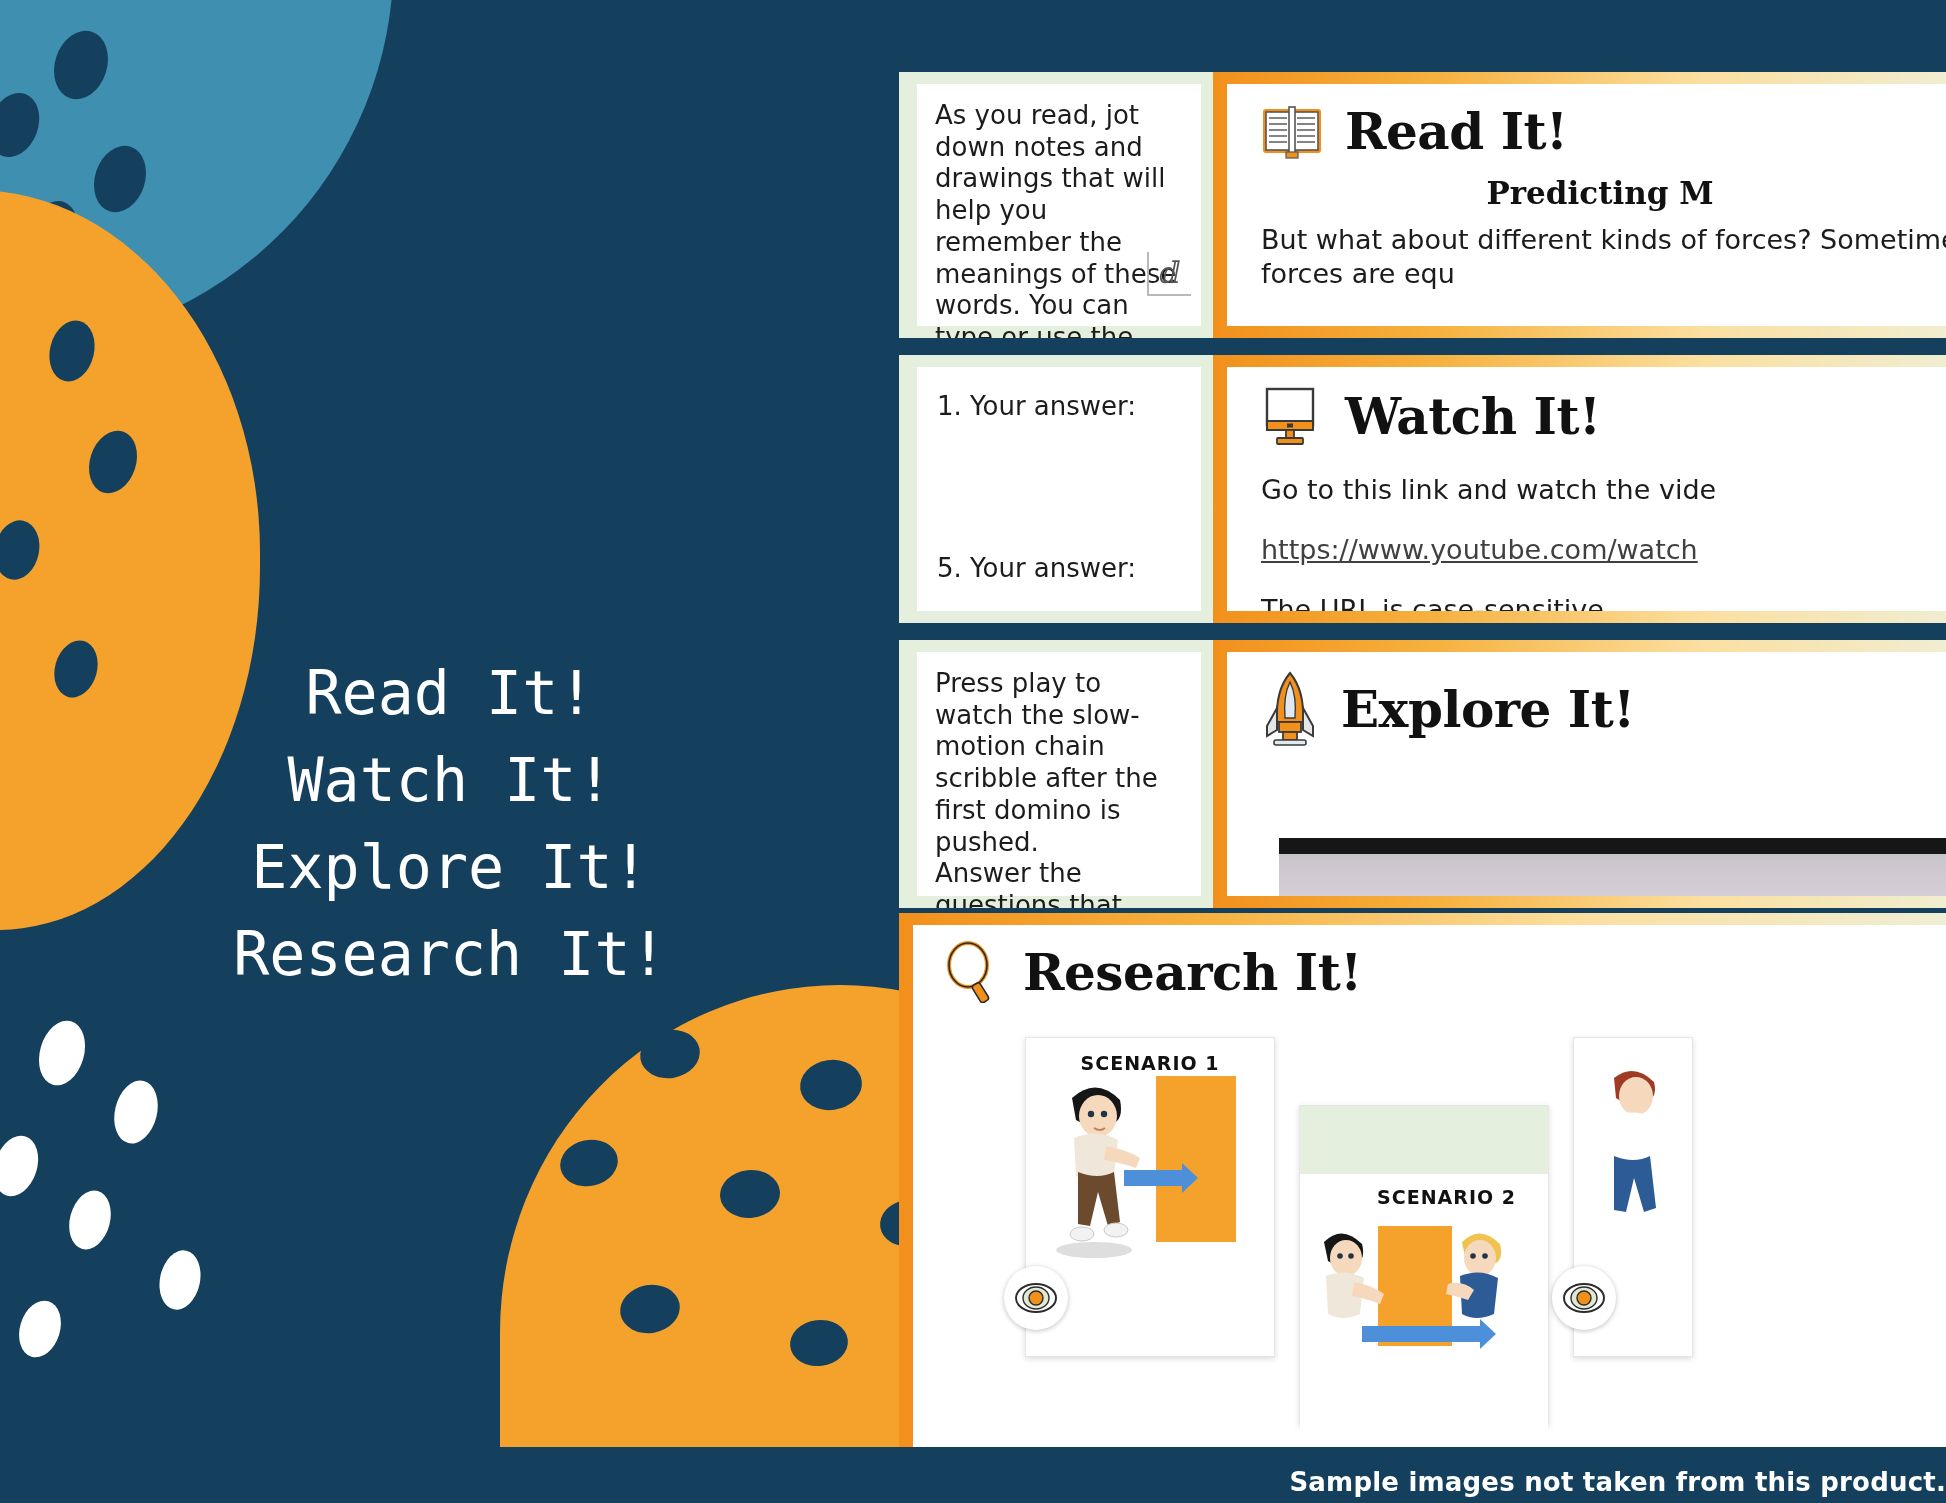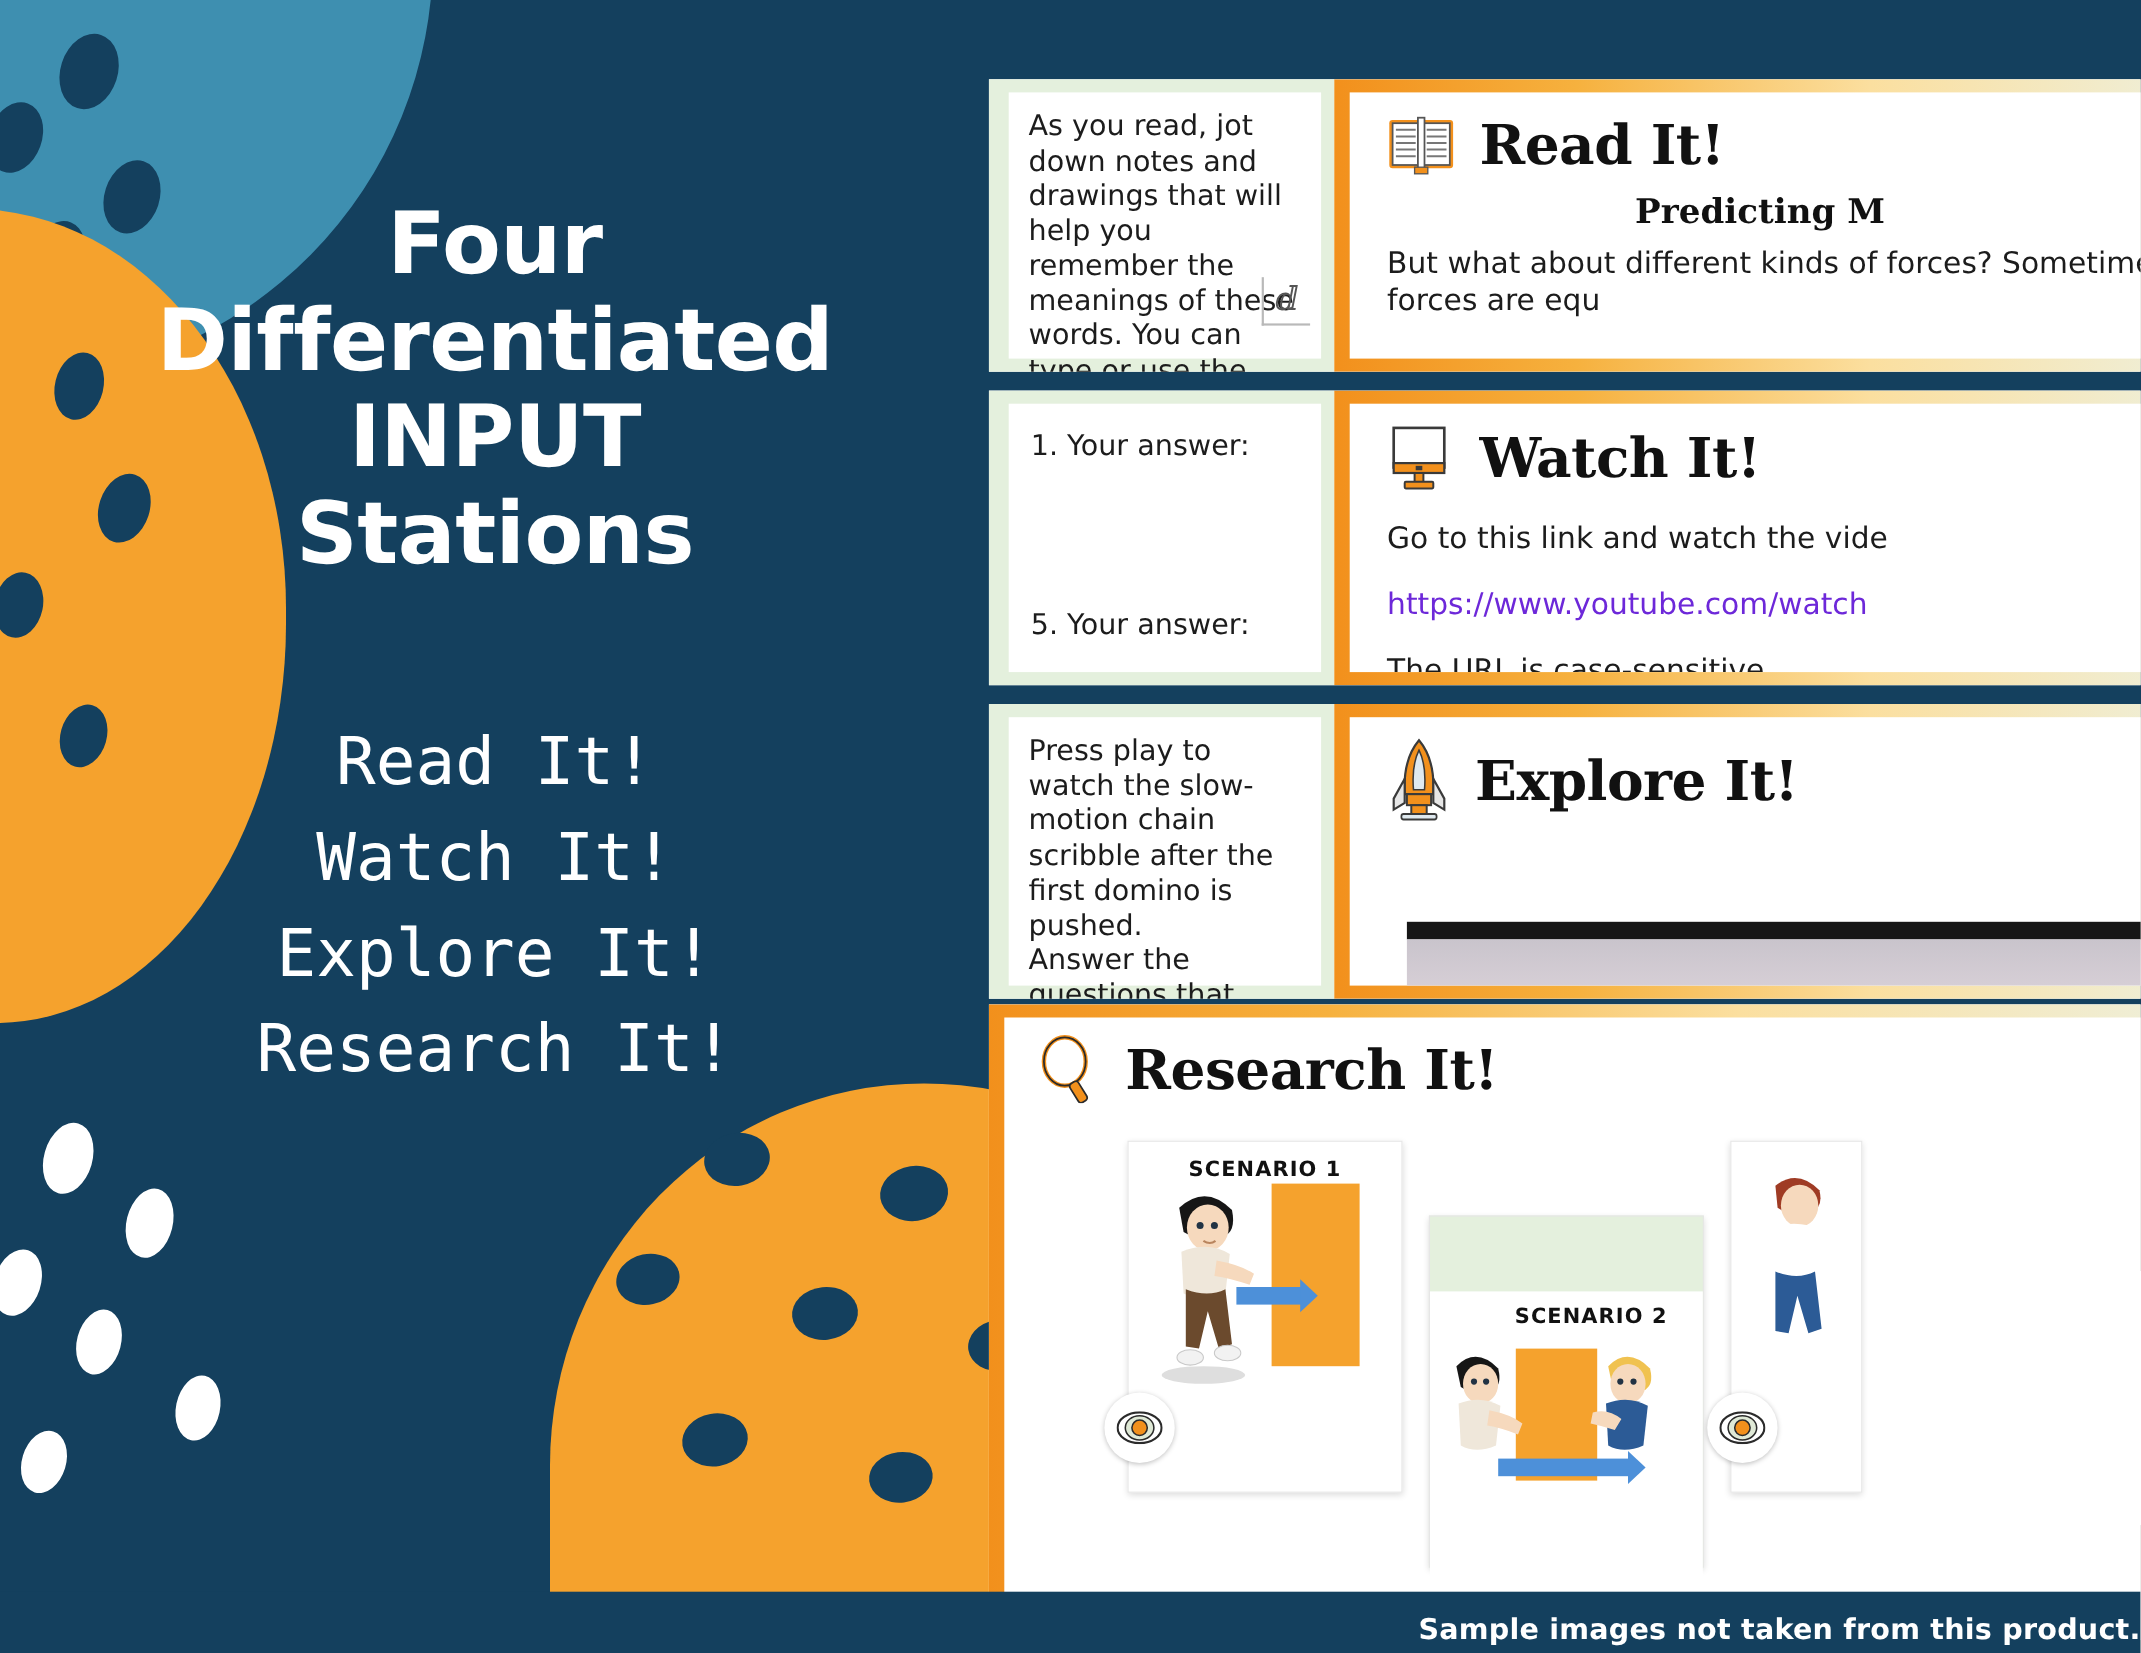--- a/index.html
+++ b/index.html
@@ -142,21 +142,21 @@
   .station-sub {
     font-family:"DejaVu Serif", serif;
     font-weight:700; font-size:31px; color:#111;
     text-align:center; margin-top:14px; padding-right:60px;
   }
   .body-text {
     font-family:"DejaVu Sans", sans-serif;
     font-size:27px; line-height:1.26; color:#1c1c1c;
     margin-top:12px;
   }
-  .body-text .link { color:#6d28d9; }
+  .body-text .link { color:#404040; text-decoration:underline; }
   .spaced { margin-top:26px; }
 
   
   .icon { flex:0 0 auto; display:block; }
 
   
   .video-frame {
     position:absolute; left:52px; right:-40px; top:186px; height:120px;
   }
   .video-bar { height:16px; background:#161616; }
@@ -223,26 +223,20 @@
   <div class="dot" style="left:790px;top:1320px;width:58px;height:46px;transform:rotate(-7deg)"></div>
 
   <div class="dot-w" style="left:40px;top:1020px;width:44px;height:66px;transform:rotate(16deg)"></div>
   <div class="dot-w" style="left:115px;top:1080px;width:42px;height:64px;transform:rotate(14deg)"></div>
   <div class="dot-w" style="left:-5px;top:1135px;width:42px;height:62px;transform:rotate(18deg)"></div>
   <div class="dot-w" style="left:70px;top:1190px;width:40px;height:60px;transform:rotate(15deg)"></div>
   <div class="dot-w" style="left:160px;top:1250px;width:40px;height:60px;transform:rotate(12deg)"></div>
   <div class="dot-w" style="left:20px;top:1300px;width:40px;height:58px;transform:rotate(17deg)"></div>
 
   <div class="left-col">
-    <div class="headline">
-      <div>Four</div>
-      <div>Differentiated</div>
-      <div>INPUT</div>
-      <div>Stations</div>
-    </div>
     <div class="subtitle-list">
       <div>Read It!</div>
       <div>Watch It!</div>
       <div>Explore It!</div>
       <div>Research It!</div>
     </div>
   </div>
 
   <div class="slides">
 

